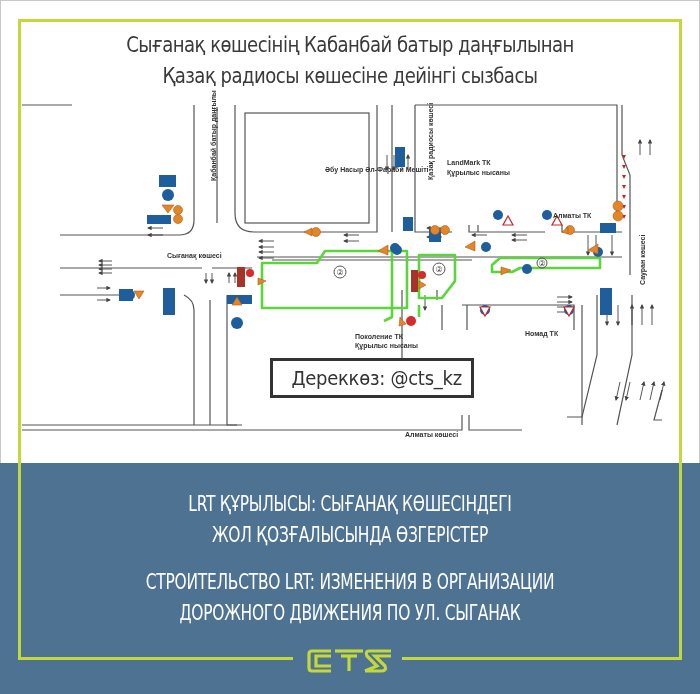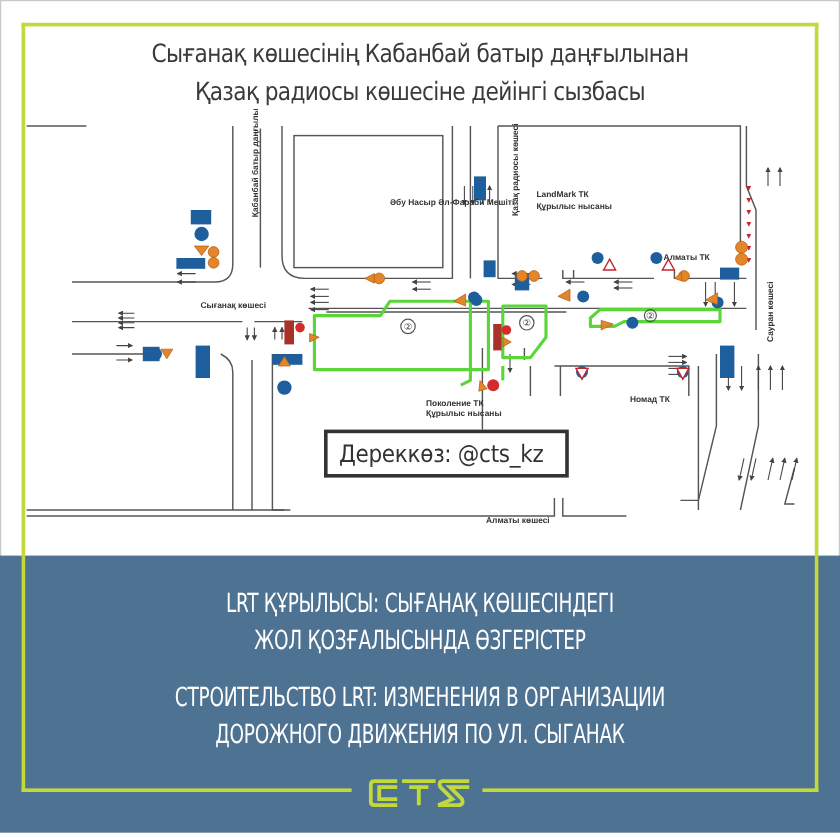--- a/index.html
+++ b/index.html
@@ -13,21 +13,21 @@
   .frame-bottom-l { position: absolute; left: 18px; top: 657px; width: 275px; height: 3px; background: #c3d83a; }
   .frame-bottom-r { position: absolute; left: 402px; top: 657px; width: 280px; height: 3px; background: #c3d83a; }
   .title { position: absolute; left: 21px; top: 30px; width: 658px; text-align: center; color: #3a3a3a;
            font-family: "DejaVu Sans", sans-serif; font-size: 21px; line-height: 31px; letter-spacing: -0.6px;
            transform: scaleX(0.86); transform-origin: center; }
   .map { position: absolute; left: 22px; top: 95px; width: 656px; height: 368px; }
   .map svg { position: absolute; left: 0; top: 0; }
   .lbl { position: absolute; font-family: "Liberation Sans", sans-serif; font-size: 7px; font-weight: bold; color: #333; white-space: nowrap; }
   .lbl-v { position: absolute; font-family: "Liberation Sans", sans-serif; font-size: 7px; font-weight: bold; color: #333; white-space: nowrap; transform: rotate(-90deg); transform-origin: left top; }
   .source-box { position: absolute; left: 248px; top: 358px; width: 204px; height: 40px; border: 3px solid #333; background: #fff;
-                display: flex; align-items: center; justify-content: flex-start; }
+                display: flex; align-items: center; justify-content: flex-end; }
   .source-box span { font-family: "DejaVu Sans", sans-serif; font-size: 20px; color: #333; transform: scaleX(0.9); letter-spacing: -0.3px; }
   .headline { position: absolute; left: 21px; width: 658px; text-align: center; color: #ffffff; font-family: "DejaVu Sans Condensed", "DejaVu Sans", sans-serif;
               font-size: 22px; line-height: 31px; transform: scaleX(0.78); transform-origin: center; letter-spacing: -0.3px; }
   .h-kz { top: 488px; }
   .h-ru { top: 566px; }
   .logo { position: absolute; left: 300px; top: 646px; width: 100px; height: 30px; display: flex; align-items: center; justify-content: center; }
 </style>
 </head>
 <body>
 

